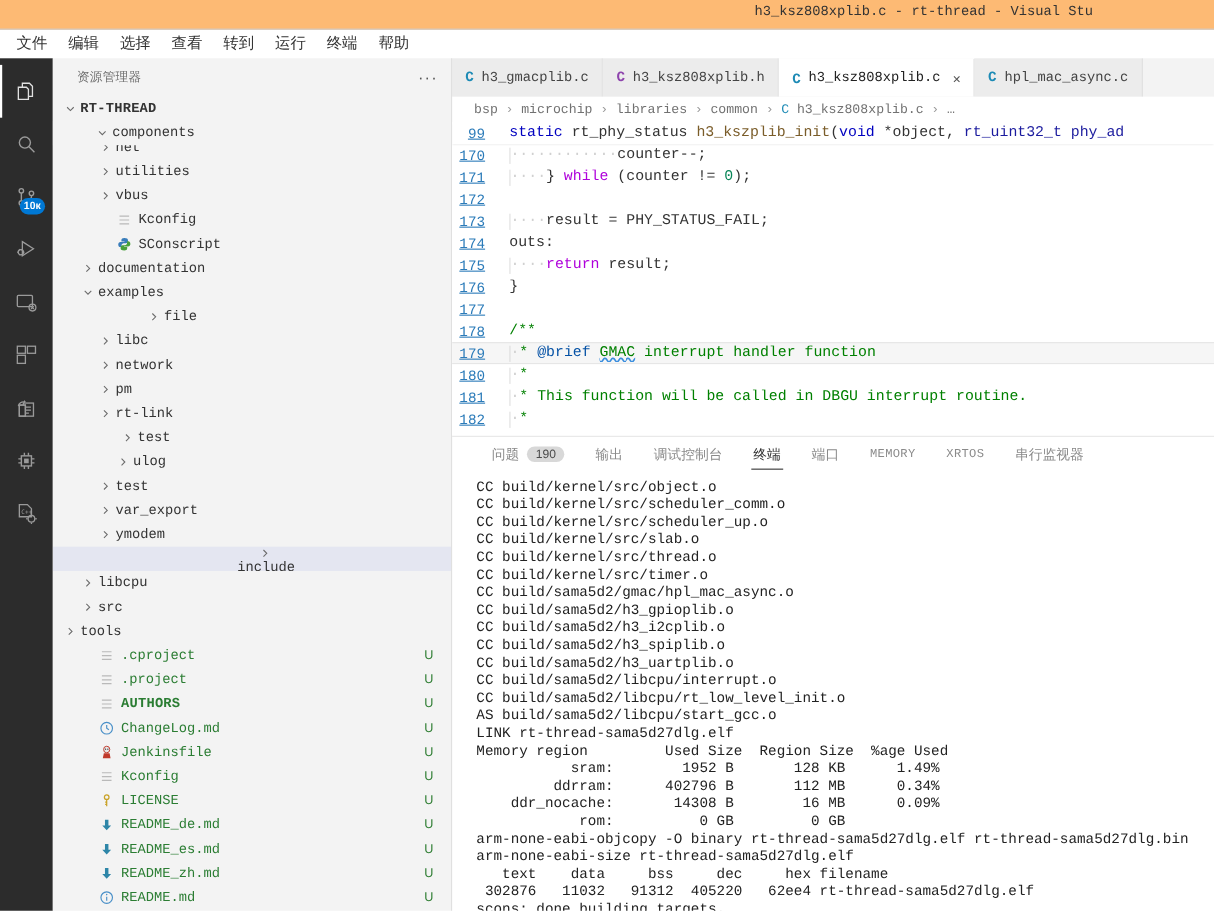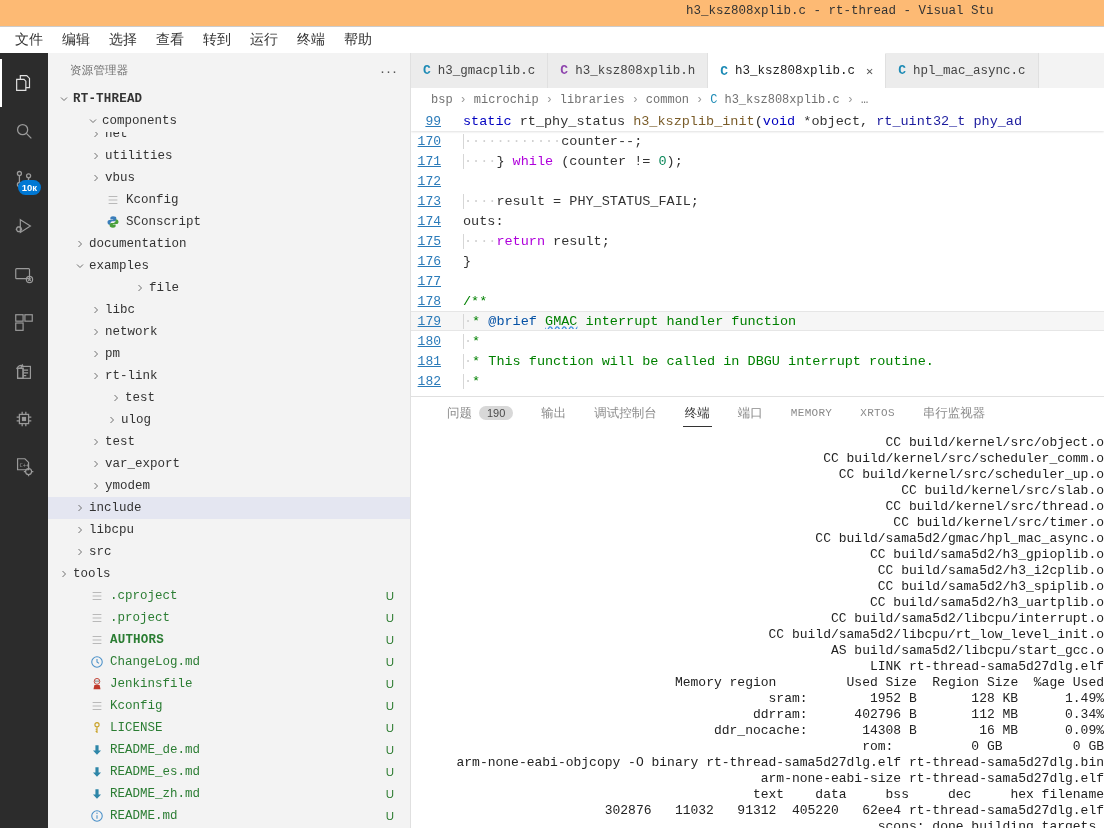--- a/index.html
+++ b/index.html
@@ -138,21 +138,21 @@
     content:"";position:absolute;left:12px;right:12px;bottom:2px;height:1.5px;background:#333333;
   }
   .pbadge{
     background:#d8d8d8;color:#4a4a4a;border-radius:9px;padding:1px 8px;font-size:11px;
     font-family:"Liberation Sans",sans-serif;
   }
   .terminal{
     flex:1;overflow:hidden;padding:6px 0 0 22px;position:relative;
     font-family:"Liberation Mono","DejaVu Sans Mono",monospace;font-size:13px;color:#222222;
   }
-  .tline{height:16px;line-height:16px;white-space:pre;text-align:right;}
+  .tline{height:16px;line-height:16px;white-space:pre;}
   .watermark{
     position:absolute;right:14px;bottom:18px;color:#c9c9c9;font-size:17px;
     font-family:"Liberation Sans",sans-serif;letter-spacing:.5px;pointer-events:none;
   }
 </style>
 </head>
 <body>
 
 <div class="app">
 
@@ -428,21 +428,21 @@
               <span class="label">var_export</span>
             </div>
             <div class="row" style="padding-left: 42px;">
               <span class="twisty">
                 <svg width="12" height="12" viewBox="0 0 16 16" fill="none" stroke="#6b6b6b" stroke-width="1.3">
                   <path d="M6 4l4 4-4 4"></path>
                 </svg>
               </span>
               <span class="label">ymodem</span>
             </div>
-            <div class="row selected" style="padding-left: 26px;">
+            <div class="row selected" style="padding-left: 26px; flex-direction: column;">
               <span class="twisty">
                 <svg width="12" height="12" viewBox="0 0 16 16" fill="none" stroke="#6b6b6b" stroke-width="1.3">
                   <path d="M6 4l4 4-4 4"></path>
                 </svg>
               </span>
               <span class="label">include</span>
             </div>
             <div class="row" style="padding-left: 26px;">
               <span class="twisty">
                 <svg width="12" height="12" viewBox="0 0 16 16" fill="none" stroke="#6b6b6b" stroke-width="1.3">

